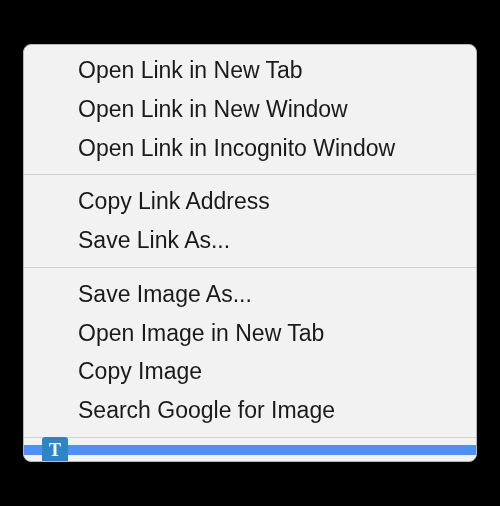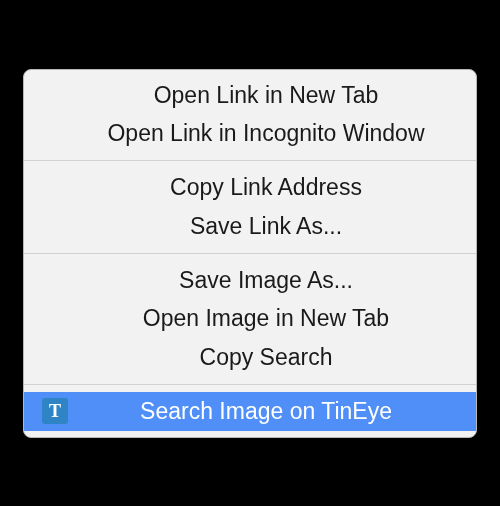--- a/index.html
+++ b/index.html
@@ -28,21 +28,20 @@
     font-size: 23px;
     line-height: 1.25;
     color: #1a1a1a;
     overflow: hidden;
   }
   .menu-item {
     padding: 5px 22px 5px 54px;
     white-space: nowrap;
     cursor: default;
     position: relative;
-    text-align: center;
   }
   .menu-item .icon-slot {
     position: absolute;
     left: 18px;
     top: 50%;
     transform: translateY(-50%);
     width: 26px;
     height: 26px;
   }
   .menu-sep {
@@ -71,20 +70,23 @@
 </head>
 <body>
 
 <div class="stage">
   <div class="context-menu">
 
     <div class="menu-item">
       <span>Open Link in New Tab</span>
     </div>
     <div class="menu-item">
+      <span>Open Link in New Window</span>
+    </div>
+    <div class="menu-item">
       <span>Open Link in Incognito Window</span>
     </div>
 
     <div class="menu-sep"></div>
 
     <div class="menu-item">
       <span>Copy Link Address</span>
     </div>
     <div class="menu-item">
       <span>Save Link As...</span>
@@ -92,26 +94,28 @@
 
     <div class="menu-sep"></div>
 
     <div class="menu-item">
       <span>Save Image As...</span>
     </div>
     <div class="menu-item">
       <span>Open Image in New Tab</span>
     </div>
     <div class="menu-item">
-      <span>Copy Search</span>
+      <span>Copy Image</span>
+    </div>
+    <div class="menu-item">
+      <span>Search Google for Image</span>
     </div>
 
     <div class="menu-sep"></div>
 
     <div class="menu-item selected">
       <span class="icon-slot">
         <span class="tineye-icon">T</span>
       </span>
-      <span>Search Image on TinEye</span>
     </div>
 
   </div>
 </div>
 
 </body></html>

